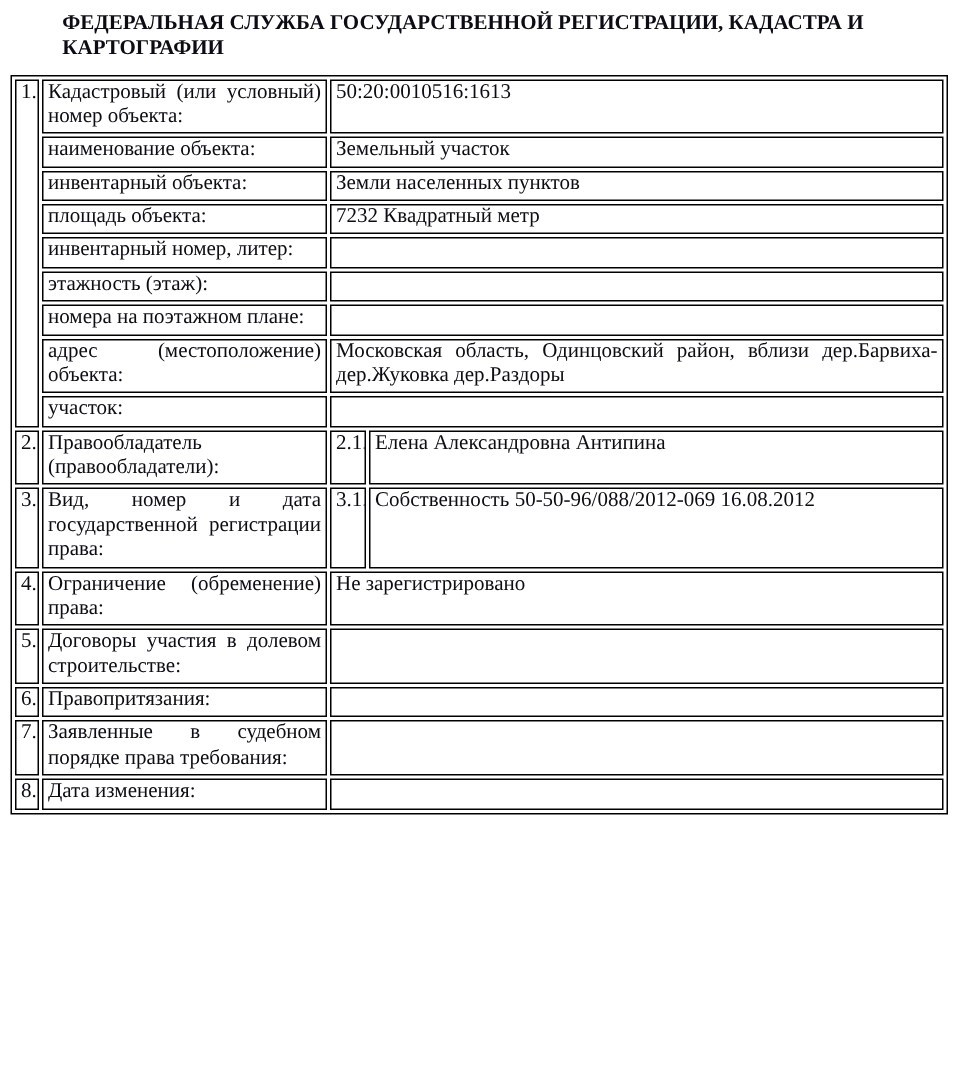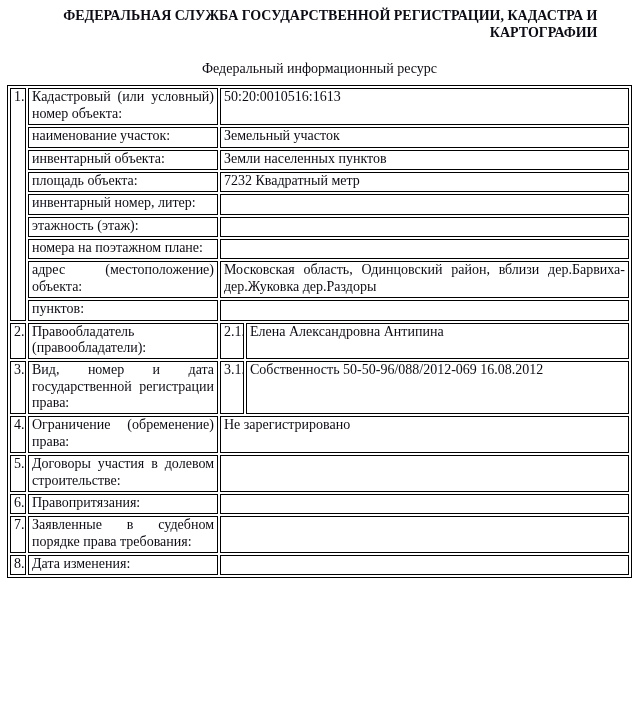--- a/index.html
+++ b/index.html
@@ -12,21 +12,21 @@
     min-height: 714px;
     box-sizing: border-box;
     padding: 8px 7px 6px 7px;
     background: #ffffff;
     color: #0c0c14;
     font-family: "Liberation Serif", "DejaVu Serif", serif;
     font-size: 14px;
   }
   .org-name {
     font-weight: bold;
-    text-align: right;
+    text-align: left;
     line-height: 1.2;
     max-width: 556px;
     margin: 0 auto;
   }
   .resource {
     text-align: center;
     margin-top: 19px;
     line-height: 1.2;
   }
   .doc-title {
@@ -84,40 +84,39 @@
   td.lbl { text-align: justify; }
   td.val { text-align: justify; }
 </style>
 </head>
 <body>
 
 <div class="page">
 
   <div class="org-name">ФЕДЕРАЛЬНАЯ СЛУЖБА ГОСУДАРСТВЕННОЙ РЕГИСТРАЦИИ, КАДАСТРА И КАРТОГРАФИИ</div>
 
-  <div class="resource">Федеральный информационный ресурс</div>
 
 
 
 
   <table class="egrp">
     <colgroup>
       <col style="width:16px">
       <col style="width:190px">
       <col style="width:24px">
       <col>
     </colgroup>
     <tbody>
         <tr>
           <td class="num" rowspan="9">1.</td>
           <td class="lbl">Кадастровый (или условный) номер объекта:</td>
           <td class="val" colspan="2">50:20:0010516:1613</td>
         </tr>
         <tr>
-          <td class="lbl">наименование участок:</td>
+          <td class="lbl">наименование объекта:</td>
           <td class="val" colspan="2">Земельный участок</td>
         </tr>
         <tr>
           <td class="lbl">инвентарный объекта:</td>
           <td class="val" colspan="2">Земли населенных пунктов</td>
         </tr>
         <tr>
           <td class="lbl">площадь объекта:</td>
           <td class="val" colspan="2">7232 Квадратный метр</td>
         </tr>
@@ -131,21 +130,21 @@
         </tr>
         <tr>
           <td class="lbl">номера на поэтажном плане:</td>
           <td class="val" colspan="2"></td>
         </tr>
         <tr>
           <td class="lbl">адрес (местоположение) объекта:</td>
           <td class="val" colspan="2">Московская область, Одинцовский район, вблизи дер.Барвиха-дер.Жуковка дер.Раздоры</td>
         </tr>
         <tr>
-          <td class="lbl">пунктов:</td>
+          <td class="lbl">участок:</td>
           <td class="val" colspan="2"></td>
         </tr>
         <tr>
           <td class="num">2.</td>
           <td class="lbl">Правообладатель (правообладатели):</td>
           <td class="sub">2.1.</td>
           <td class="val">Елена Александровна Антипина</td>
         </tr>
         <tr>
           <td class="num">3.</td>

